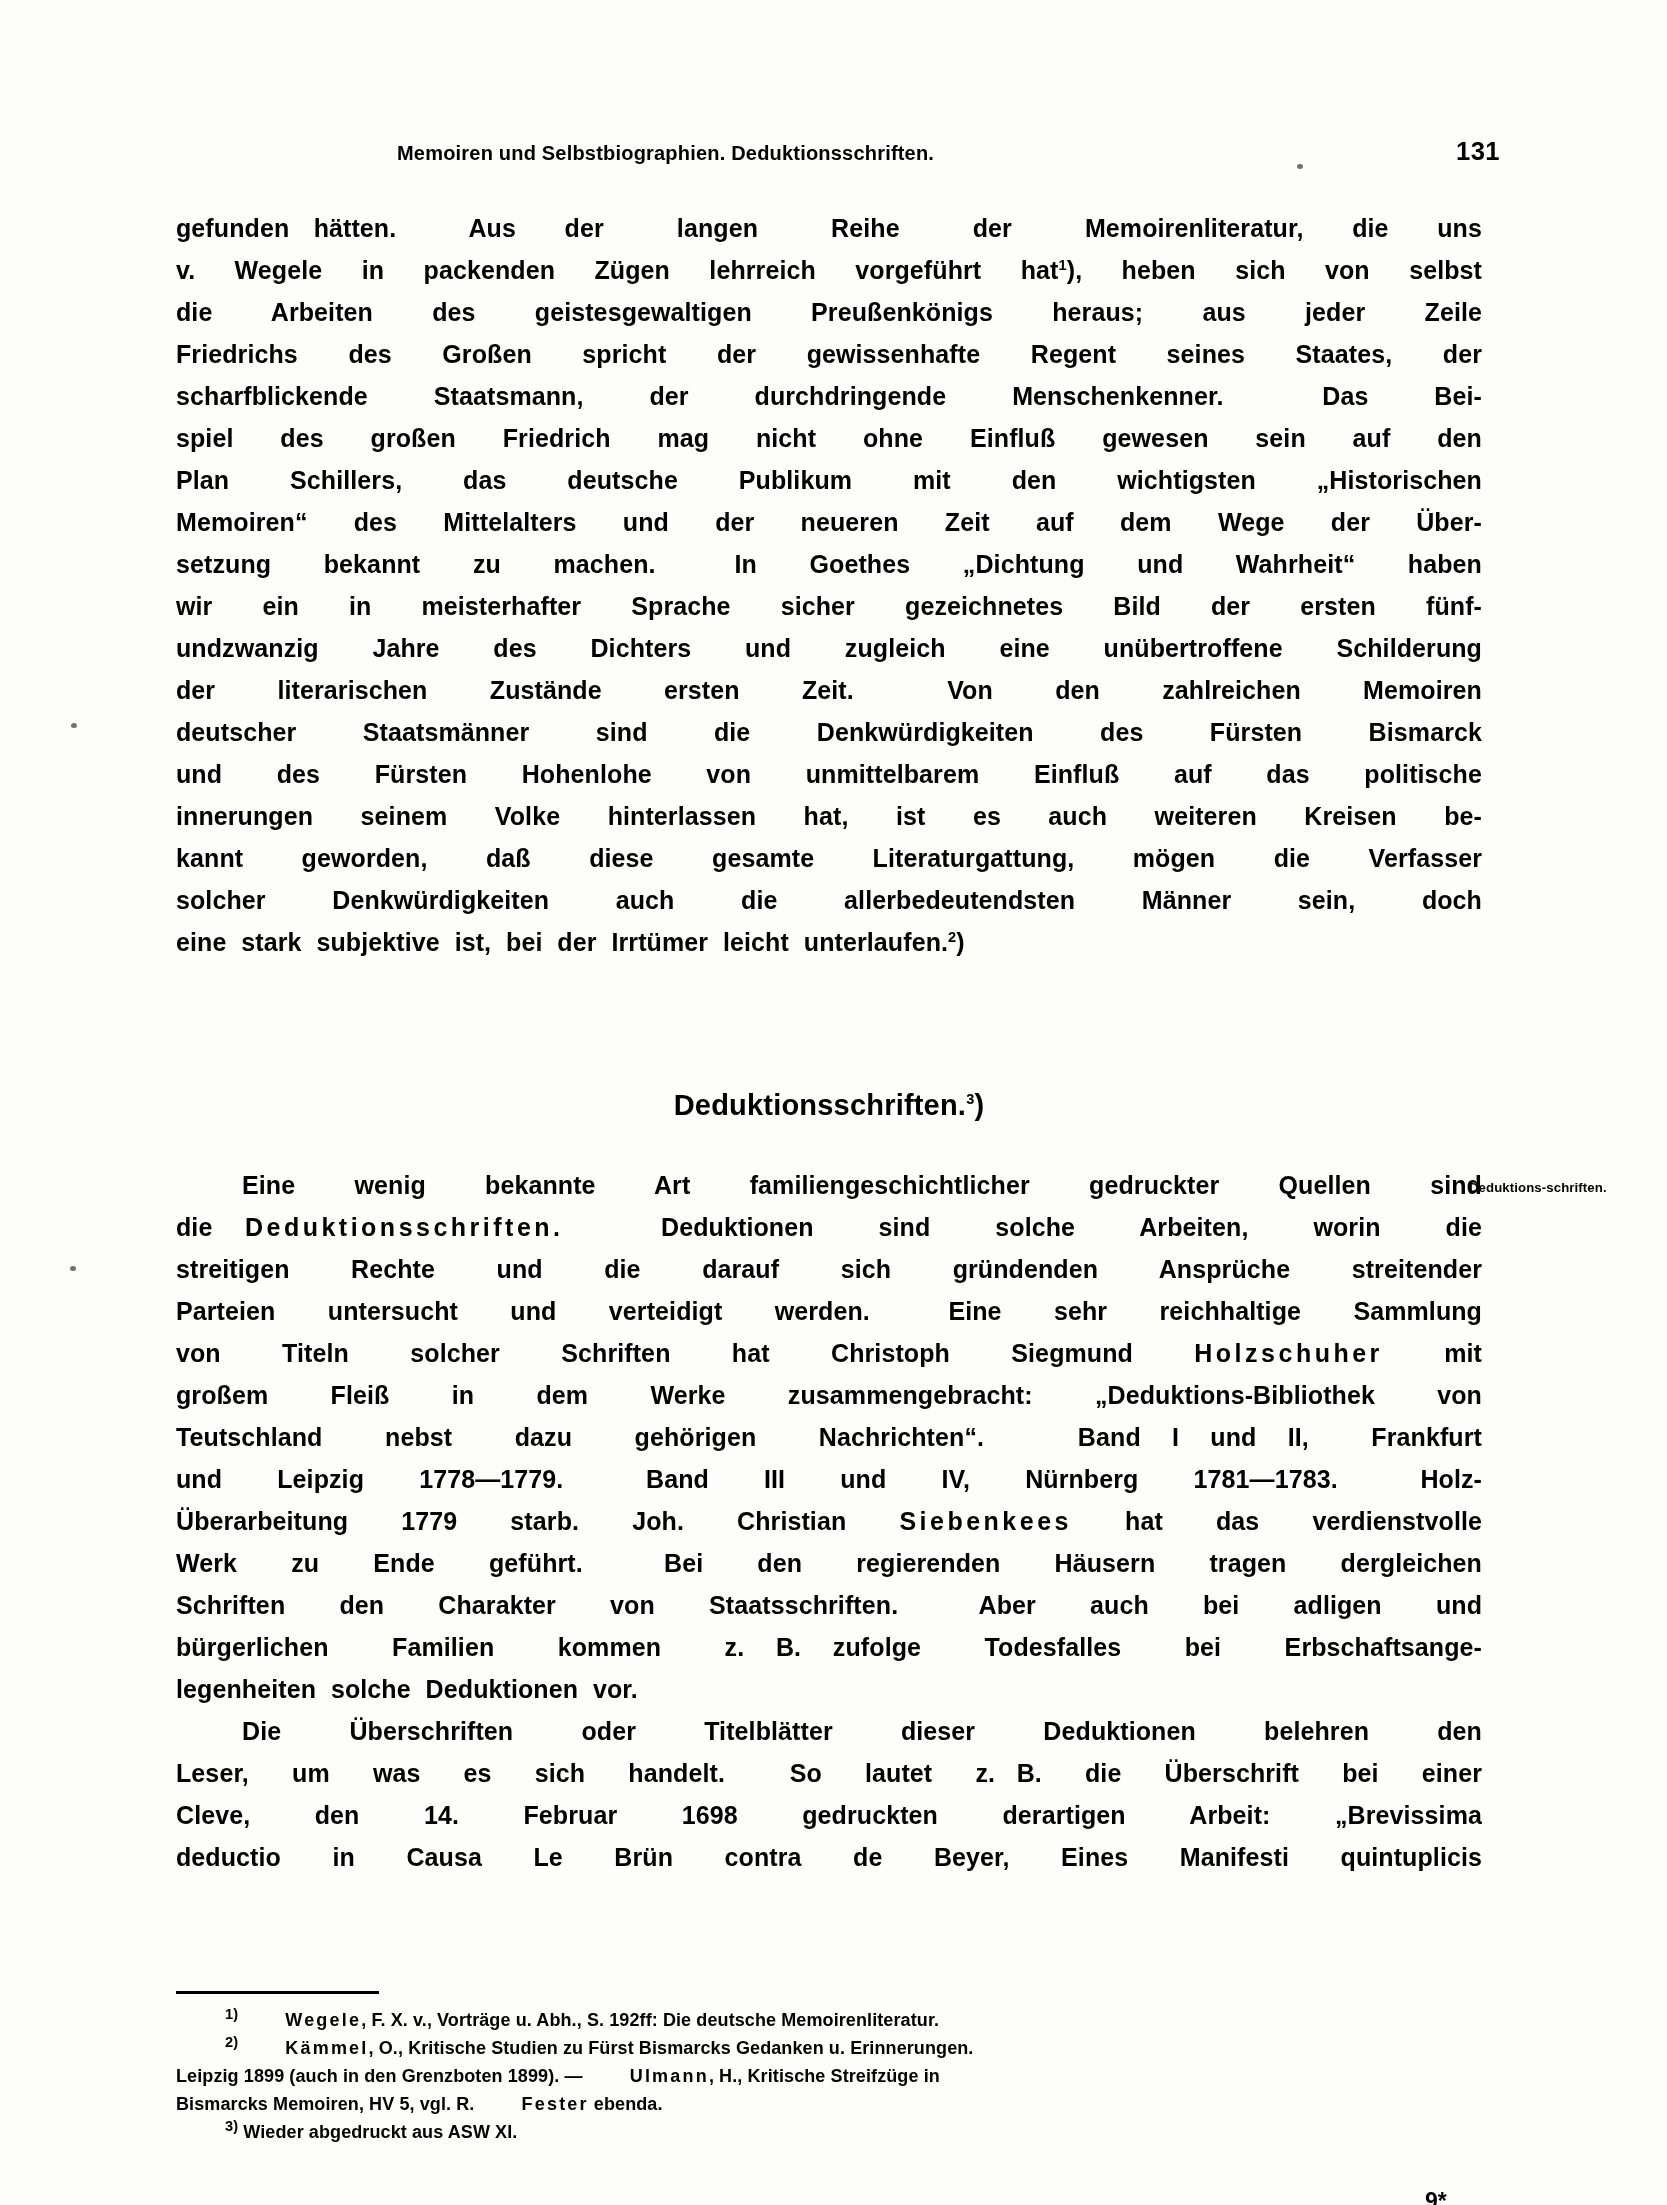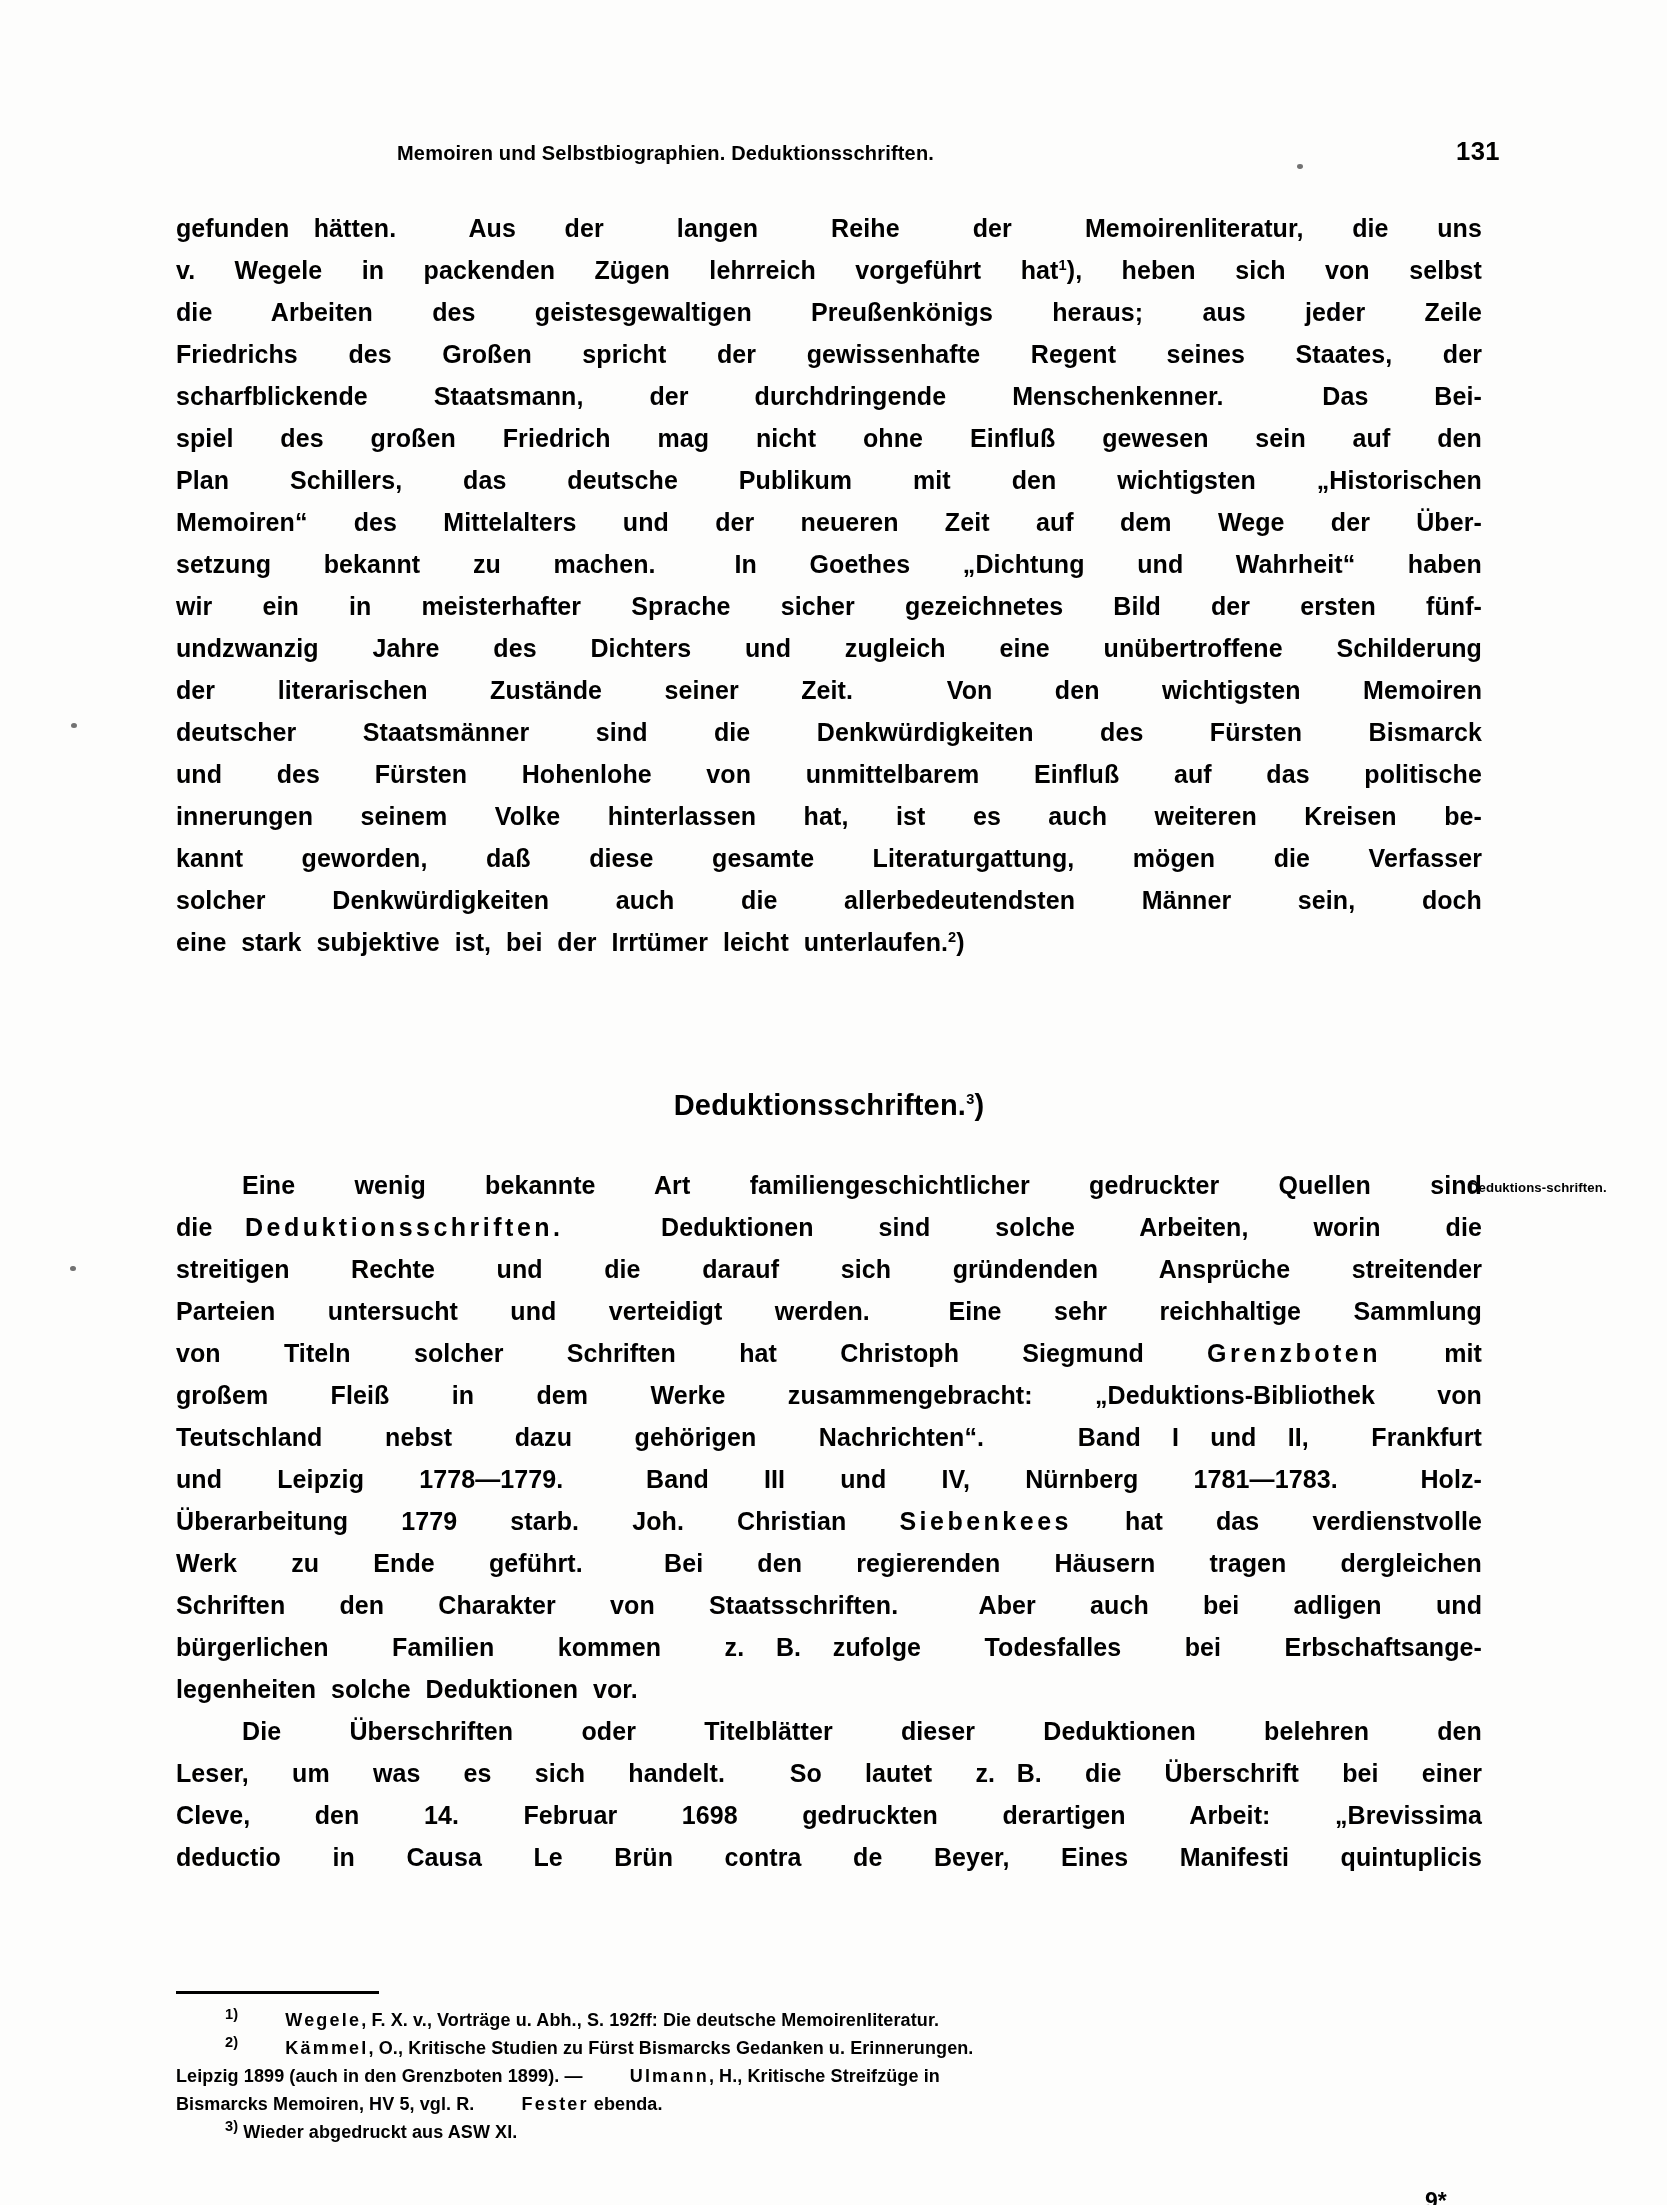--- a/index.html
+++ b/index.html
@@ -167,21 +167,21 @@
       <span class="ln"><span>v. Wegele in packenden Zügen lehrreich vorgeführt hat</span><sup class="fn">1</sup><span>), heben sich von selbst</span></span>
       <span class="ln">die  Arbeiten  des  geistesgewaltigen  Preußenkönigs  heraus;  aus  jeder  Zeile</span>
       <span class="ln">Friedrichs  des  Großen  spricht  der  gewissenhafte  Regent  seines  Staates,  der</span>
       <span class="ln">scharfblickende  Staatsmann,  der  durchdringende  Menschenkenner.   Das  Bei-</span>
       <span class="ln">spiel  des  großen  Friedrich  mag  nicht  ohne  Einfluß  gewesen  sein  auf  den</span>
       <span class="ln">Plan  Schillers,  das  deutsche  Publikum  mit  den  wichtigsten  „Historischen</span>
       <span class="ln">Memoiren“  des  Mittelalters  und  der  neueren  Zeit  auf  dem  Wege  der  Über-</span>
       <span class="ln">setzung  bekannt  zu  machen.   In  Goethes  „Dichtung  und  Wahrheit“  haben</span>
       <span class="ln">wir  ein  in  meisterhafter  Sprache  sicher  gezeichnetes  Bild  der  ersten  fünf-</span>
       <span class="ln">undzwanzig  Jahre  des  Dichters  und  zugleich  eine  unübertroffene  Schilderung</span>
-      <span class="ln">der  literarischen  Zustände  seiner  Zeit.   Von  den  wichtigsten  Memoiren</span>
+      <span class="ln">der  literarischen  Zustände  ersten  Zeit.   Von  den  zahlreichen  Memoiren</span>
       <span class="ln">deutscher  Staatsmänner  sind  die  Denkwürdigkeiten  des  Fürsten  Bismarck</span>
       <span class="ln">und  des  Fürsten  Hohenlohe  von  unmittelbarem  Einfluß  auf  das  politische</span>
       <span class="ln">innerungen  seinem  Volke  hinterlassen  hat,  ist  es  auch  weiteren  Kreisen  be-</span>
       <span class="ln">kannt  geworden,  daß  diese  gesamte  Literaturgattung,  mögen  die  Verfasser</span>
       <span class="ln">solcher  Denkwürdigkeiten  auch  die  allerbedeutendsten  Männer  sein,  doch</span>
       <span class="ln last"><span>eine  stark  subjektive  ist,  bei  der  Irrtümer  leicht  unterlaufen.</span><sup class="fn">2</sup>)</span>
     </p>
   </div>
 
   <div class="section-heading">
@@ -189,21 +189,21 @@
   </div>
 
   <div class="marginal">Deduktions-schriften.</div>
 
   <div class="column" style="top:1164px;">
     <p class="para">
       <span class="ln"><span style="padding-left:66px">Eine wenig bekannte Art familiengeschichtlicher gedruckter Quellen sind</span></span>
       <span class="ln"><span>die </span><span class="sp">Deduktionsschriften.</span><span>   Deduktionen  sind  solche  Arbeiten,  worin  die</span></span>
       <span class="ln">streitigen  Rechte  und  die  darauf  sich  gründenden  Ansprüche  streitender</span>
       <span class="ln">Parteien  untersucht  und  verteidigt  werden.   Eine  sehr  reichhaltige  Sammlung</span>
-      <span class="ln"><span>von  Titeln  solcher  Schriften  hat  Christoph  Siegmund  </span><span class="sp">Grenzboten</span><span>  mit</span></span>
+      <span class="ln"><span>von  Titeln  solcher  Schriften  hat  Christoph  Siegmund  </span><span class="sp">Holzschuher</span><span>  mit</span></span>
       <span class="ln">großem  Fleiß  in  dem  Werke  zusammengebracht:  „Deduktions-Bibliothek  von</span>
       <span class="ln">Teutschland  nebst  dazu  gehörigen  Nachrichten“.   Band I und II,  Frankfurt</span>
       <span class="ln">und  Leipzig  1778—1779.   Band  III  und  IV,  Nürnberg  1781—1783.   Holz-</span>
       <span class="ln"><span>Überarbeitung 1779 starb. Joh. Christian </span><span class="sp">Siebenkees</span><span> hat das verdienstvolle</span></span>
       <span class="ln">Werk  zu  Ende  geführt.   Bei  den  regierenden  Häusern  tragen  dergleichen</span>
       <span class="ln">Schriften  den  Charakter  von  Staatsschriften.   Aber  auch  bei  adligen  und</span>
       <span class="ln">bürgerlichen  Familien  kommen  z. B. zufolge  Todesfalles  bei  Erbschaftsange-</span>
       <span class="ln last">legenheiten  solche  Deduktionen  vor.</span>
     </p>
 

